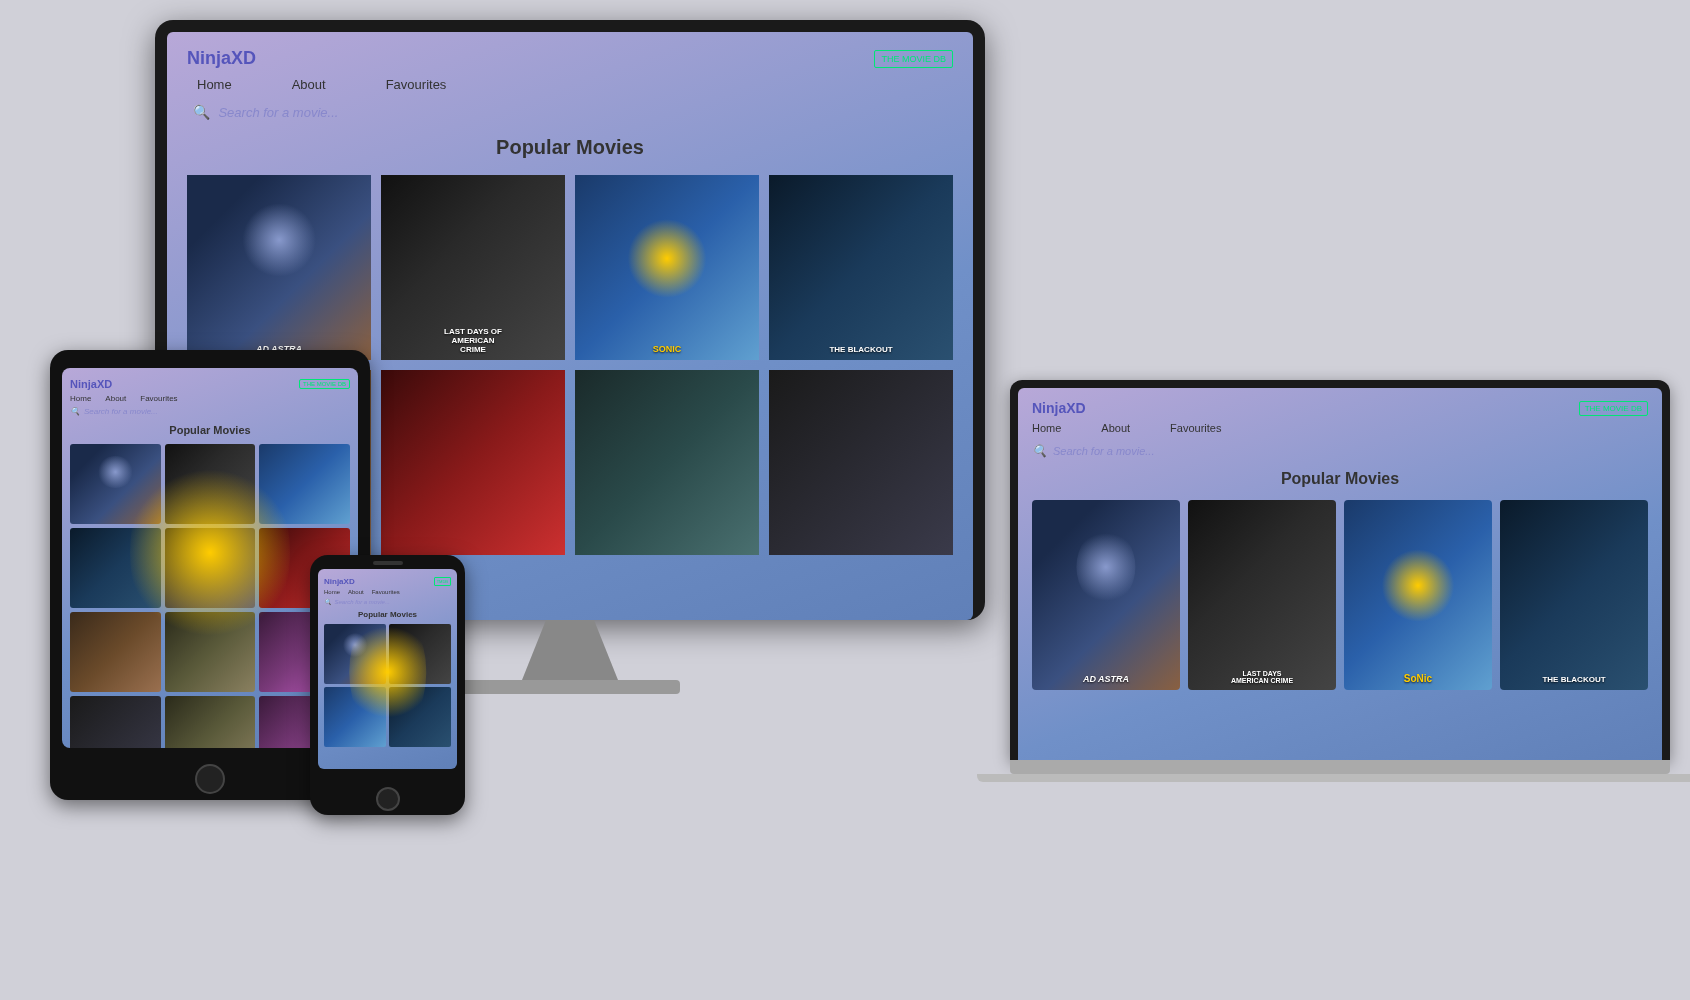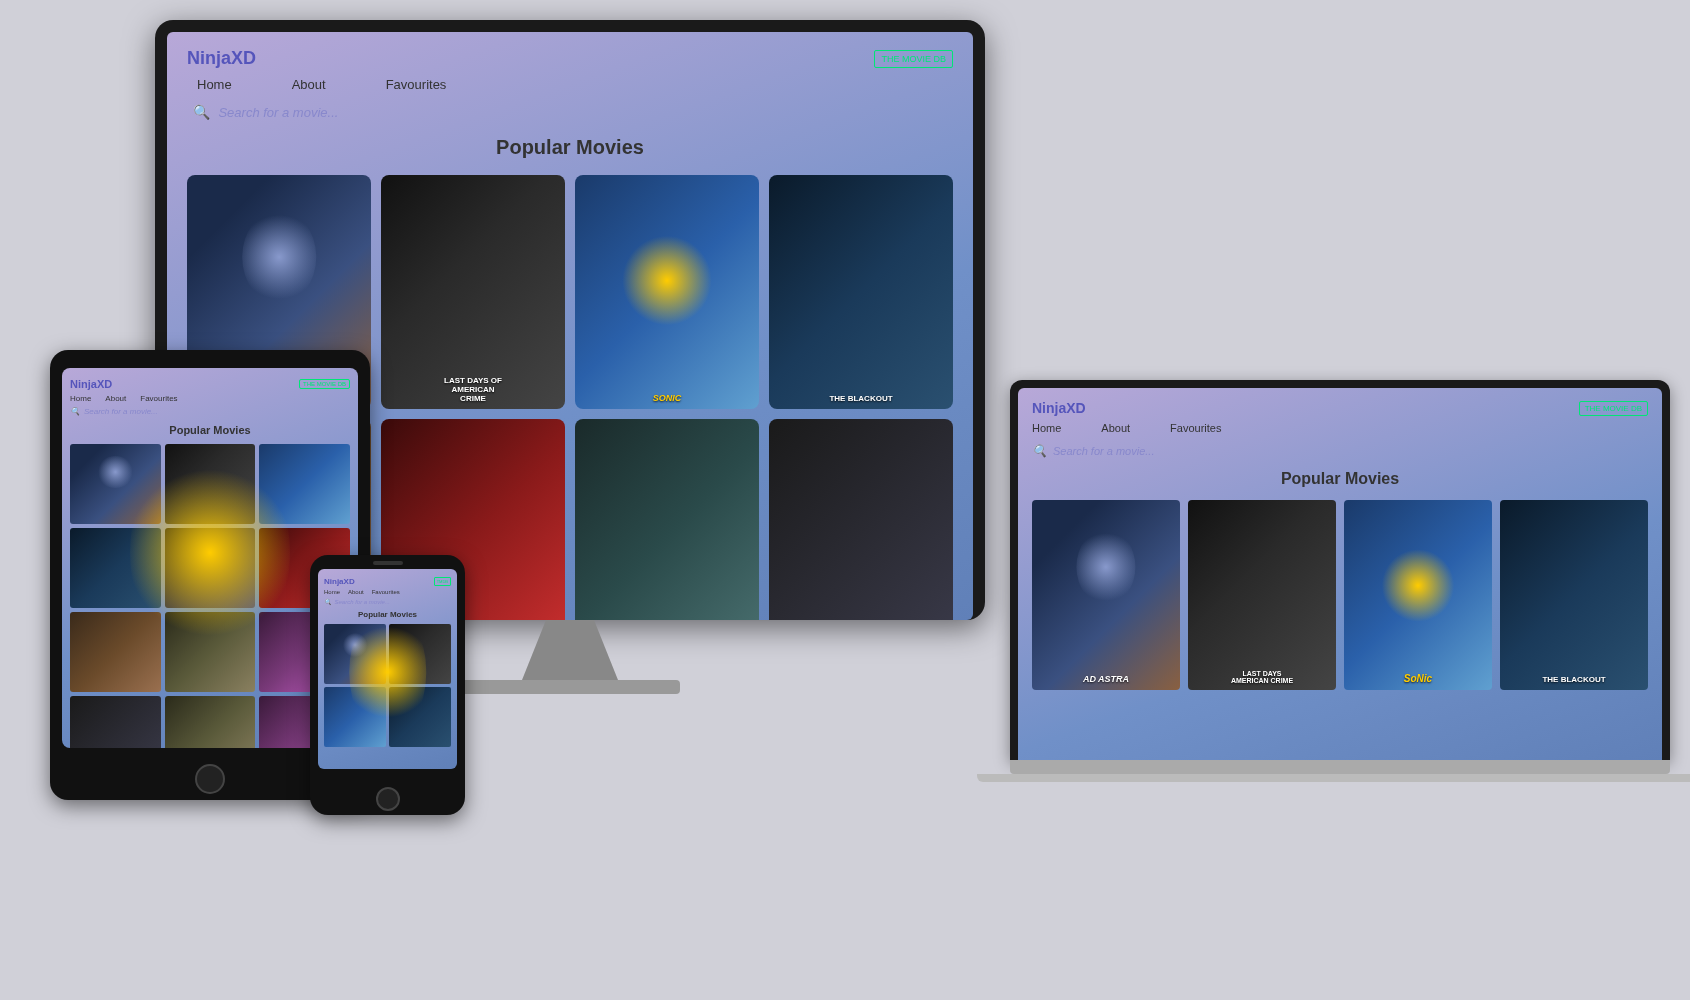--- a/index.html
+++ b/index.html
@@ -127,23 +127,23 @@
     }
 
     .monitor-grid {
       display: grid;
       grid-template-columns: repeat(4, 1fr);
       grid-template-rows: repeat(2, 1fr);
       gap: 10px;
     }
 
     .monitor-card {
-      border-radius: 8px;
-      overflow: hidden;
-      height: 234px;
+      border-radius: 0;
+      overflow: hidden;
+      height: 185px;
     }
 
     
     .tablet {
       position: absolute;
       left: 50px;
       top: 350px;
       width: 320px;
       height: 450px;
     }
@@ -463,21 +463,21 @@
 
     .laptop-card {
       border-radius: 4px;
       overflow: hidden;
       height: 190px;
     }
 
     
     .c-adastra { background: linear-gradient(135deg, #1a2a4a 20%, #3a5080 60%, #8a6040 100%); position: relative; font-style: italic; }
     .c-lastdays { background: linear-gradient(135deg, #111 0%, #2a2a2a 40%, #444 100%); }
-    .c-sonic { background: linear-gradient(135deg, #1a3a6a 0%, #2a60aa 50%, #60a0d0 100%); font-style: italic; }
+    .c-sonic { background: linear-gradient(135deg, #1a3a6a 0%, #2a60aa 50%, #60a0d0 100%); }
     .c-blackout { background: linear-gradient(135deg, #0a1a2a 0%, #1a3a5a 50%, #2a5070 100%); }
     .c-movie5 { background: linear-gradient(135deg, #3a2a1a 0%, #6a4a2a 50%, #9a7050 100%); }
     .c-spiderman { background: linear-gradient(135deg, #3a0a0a 0%, #8a1a1a 50%, #cc3030 100%); }
     .c-movie7 { background: linear-gradient(135deg, #1a2a2a 0%, #2a4a4a 50%, #4a7070 100%); }
     .c-parasite { background: linear-gradient(135deg, #1a1a1a 0%, #3a3a4a 50%, #5a5a7a 100%); }
     .c-1917 { background: linear-gradient(135deg, #2a2a1a 0%, #5a5a3a 50%, #8a8060 100%); }
     .c-harleyquinn { background: linear-gradient(135deg, #3a1a3a 0%, #7a3a7a 50%, #cc60cc 100%); }
 
     
     .poster-label {

